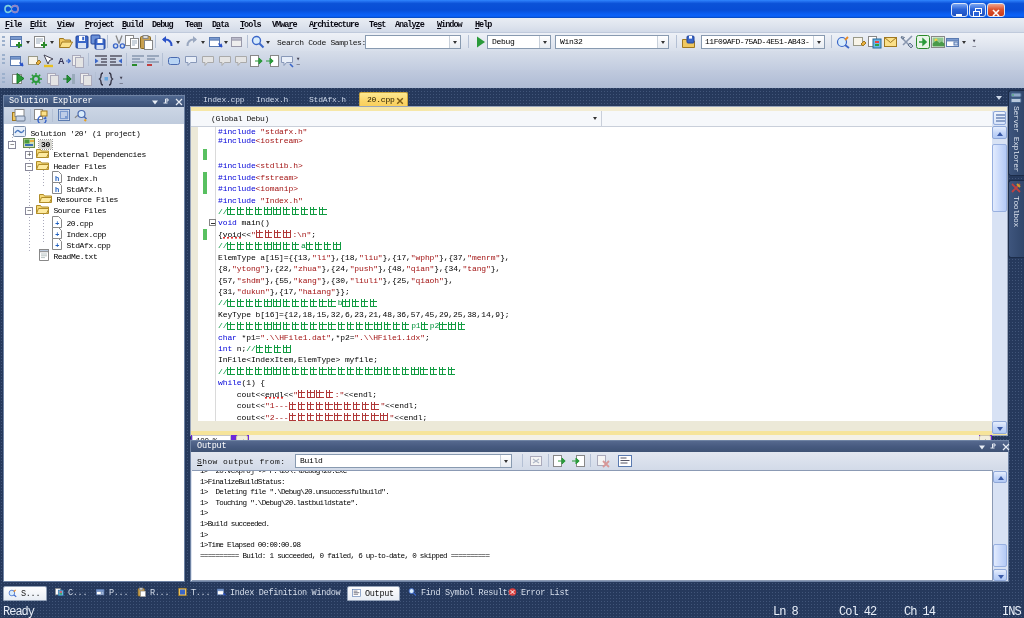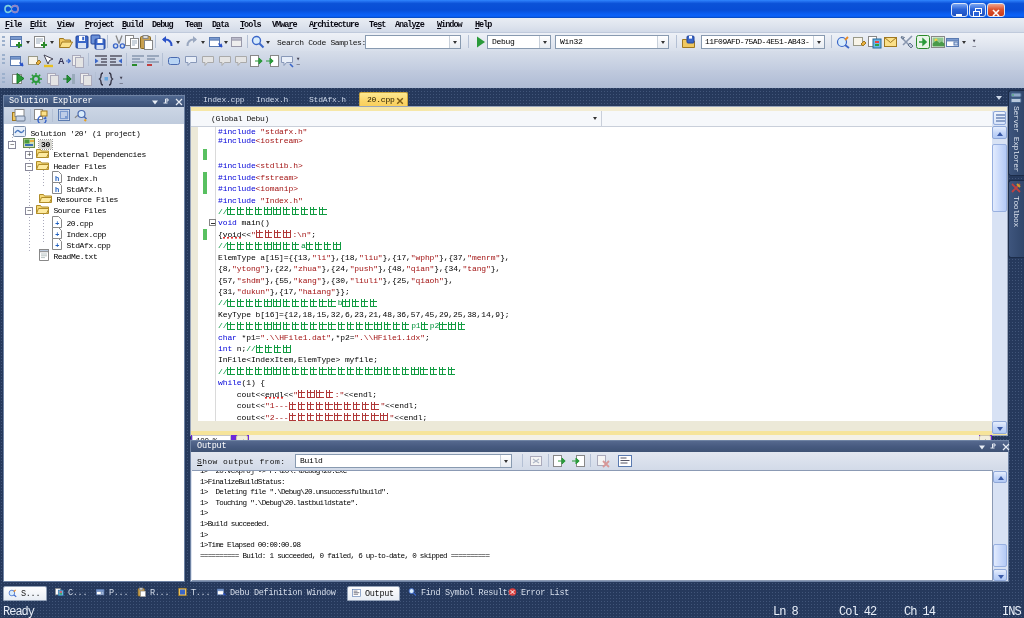--- a/index.html
+++ b/index.html
@@ -619,21 +619,21 @@
         <rect x="6.5" y="6.5" width="8" height="9" fill="#fff" stroke="#888"></rect>
       </svg><span style="vertical-align:1px">R...</span></div>
     <div class="btab" style="left:174px;width:36px"><svg class="bi" width="11" height="11" viewBox="0 0 16 16">
         <rect x="2" y="2" width="12" height="12" fill="#f0c860" stroke="#a07820"></rect>
         <rect x="4" y="4" width="8" height="8" fill="#3a66c8"></rect>
       </svg><span style="vertical-align:1px">T...</span></div>
     <div class="btab" style="left:213px;width:130px"><svg class="bi" width="11" height="11" viewBox="0 0 16 16">
         <rect x="1.5" y="3.5" width="10" height="9" fill="#fff" stroke="#5a7ab0"></rect>
         <rect x="1.5" y="3.5" width="10" height="2.6" fill="#7a9ad0" stroke="#5a7ab0"></rect>
         <path d="M14 13l-3.5-3.5M14 13l-1-3.2M14 13l-3.2-1" stroke="#2a52c8" stroke-width="1.2"></path>
-      </svg><span style="vertical-align:1px">Debu Definition Window</span></div>
+      </svg><span style="vertical-align:1px">Index Definition Window</span></div>
     <div class="btab lit" style="left:347px;width:53px"><svg class="bi" width="11" height="11" viewBox="0 0 16 16">
         <rect x="1.5" y="2.5" width="13" height="11" fill="#fff" stroke="#5a7ab0"></rect>
         <path d="M3.5 5h6M3.5 7.5h9M3.5 10h7" stroke="#556" stroke-width="1.2"></path>
       </svg><span style="vertical-align:1px">Output</span></div>
     <div class="btab" style="left:404px;width:96px"><svg class="bi" width="11" height="11" viewBox="0 0 16 16">
         <circle cx="6.5" cy="6.5" r="4" fill="#d8ecfc" stroke="#3a66c8" stroke-width="1.4"></circle>
         <path d="M9.5 9.5l4 4" stroke="#3a66c8" stroke-width="2"></path>
       </svg><span style="vertical-align:1px">Find Symbol Results</span></div>
     <div class="btab" style="left:504px;width:56px"><svg class="bi" width="11" height="11" viewBox="0 0 16 16">
         <circle cx="8" cy="8" r="6" fill="#d84040"></circle>

